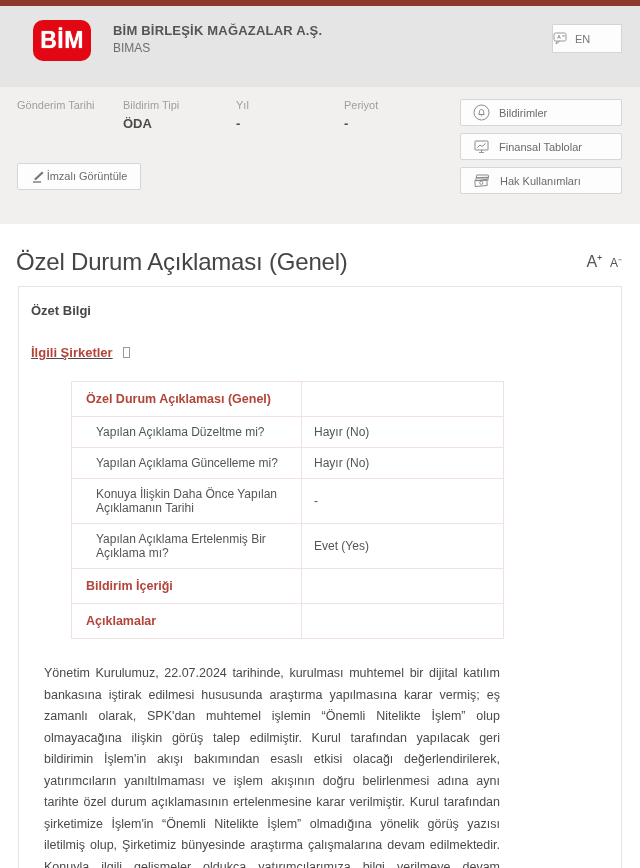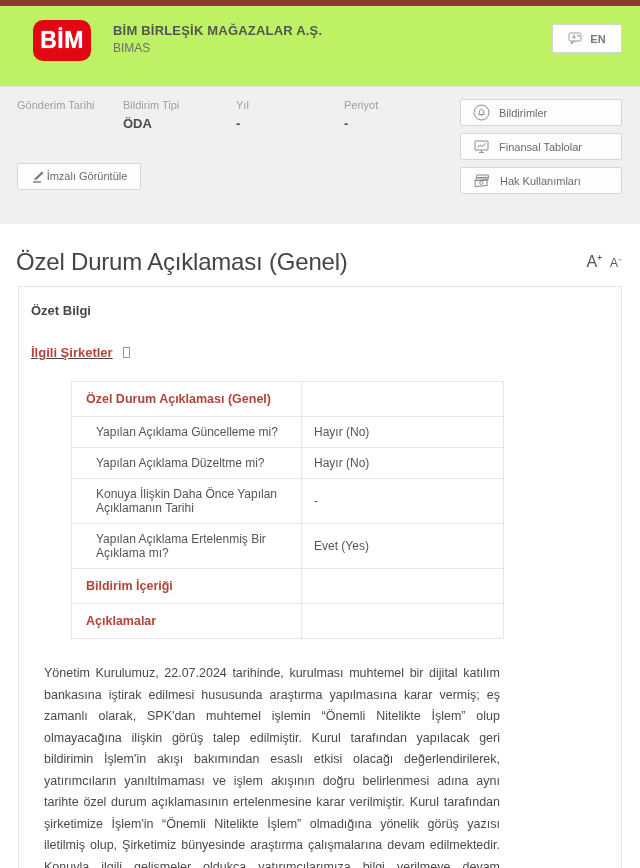--- a/index.html
+++ b/index.html
@@ -8,34 +8,34 @@
     font-family:"Liberation Sans", sans-serif;
     background:#ffffff;
     color:#4a4a4a;
     width:640px; height:868px;
     position:relative;
     overflow:hidden;
   }
   .topbar { height:6px; background:#8d3a2c; width:100%; }
 
   
-  .header { height:80px; background:#bef264; display:flex; align-items:flex-start; padding:14px 18px 0 33px; }
+  .header { height:80px; background:#e5e5e5; display:flex; align-items:flex-start; padding:14px 18px 0 33px; }
   .bim-logo {
     width:58px; height:41px; background:#e30613; border-radius:10px;
     display:flex; align-items:center; justify-content:center;
     color:#fff; font-weight:bold; font-size:23px; letter-spacing:0.5px;
     text-shadow:0 0 1px #fff; flex:0 0 auto;
   }
   .company-block { margin-left:22px; padding-top:3px; flex:1; }
   .company-name { font-size:13px; font-weight:bold; color:#555; letter-spacing:0.2px; }
   .company-ticker { font-size:12px; color:#6e6e6e; margin-top:3px; }
   .lang-btn {
     margin-top:4px; width:70px; height:29px; border:1px solid #d4d4d4; background:#fdfdfd;
-    display:flex; align-items:center; justify-content:center; gap:7px;
-    font-size:11px; color:#777; cursor:pointer; border-radius:1px;font-weight:bold;
+    display:flex; align-items:center; justify-content:flex-start; gap:7px;
+    font-size:11px; color:#777; cursor:pointer; border-radius:1px;
   }
 
   
   .meta-panel {
     background:#f1f0ee; border-top:1px solid #e4e3e1;
     padding:12px 18px 20px 17px; height:138px;
     display:flex;
   }
   .meta-left { flex:1; }
   .meta-fields { display:flex; }
@@ -202,25 +202,25 @@
       </div>
     </div>
 
     <table class="kap-table">
       <tbody>
         <tr class="section-row">
           <td class="c1">Özel Durum Açıklaması (Genel)</td>
           <td class="c2"></td>
         </tr>
         <tr>
+          <td class="c1">Yapılan Açıklama Düzeltme mi?</td>
+          <td class="c2">Hayır (No)</td>
+        </tr>
+        <tr>
           <td class="c1">Yapılan Açıklama Güncelleme mi?</td>
-          <td class="c2">Hayır (No)</td>
-        </tr>
-        <tr>
-          <td class="c1">Yapılan Açıklama Düzeltme mi?</td>
           <td class="c2">Hayır (No)</td>
         </tr>
         <tr>
           <td class="c1">Konuya İlişkin Daha Önce Yapılan Açıklamanın Tarihi</td>
           <td class="c2">-</td>
         </tr>
         <tr>
           <td class="c1">Yapılan Açıklama Ertelenmiş Bir Açıklama mı?</td>
           <td class="c2">Evet (Yes)</td>
         </tr>

